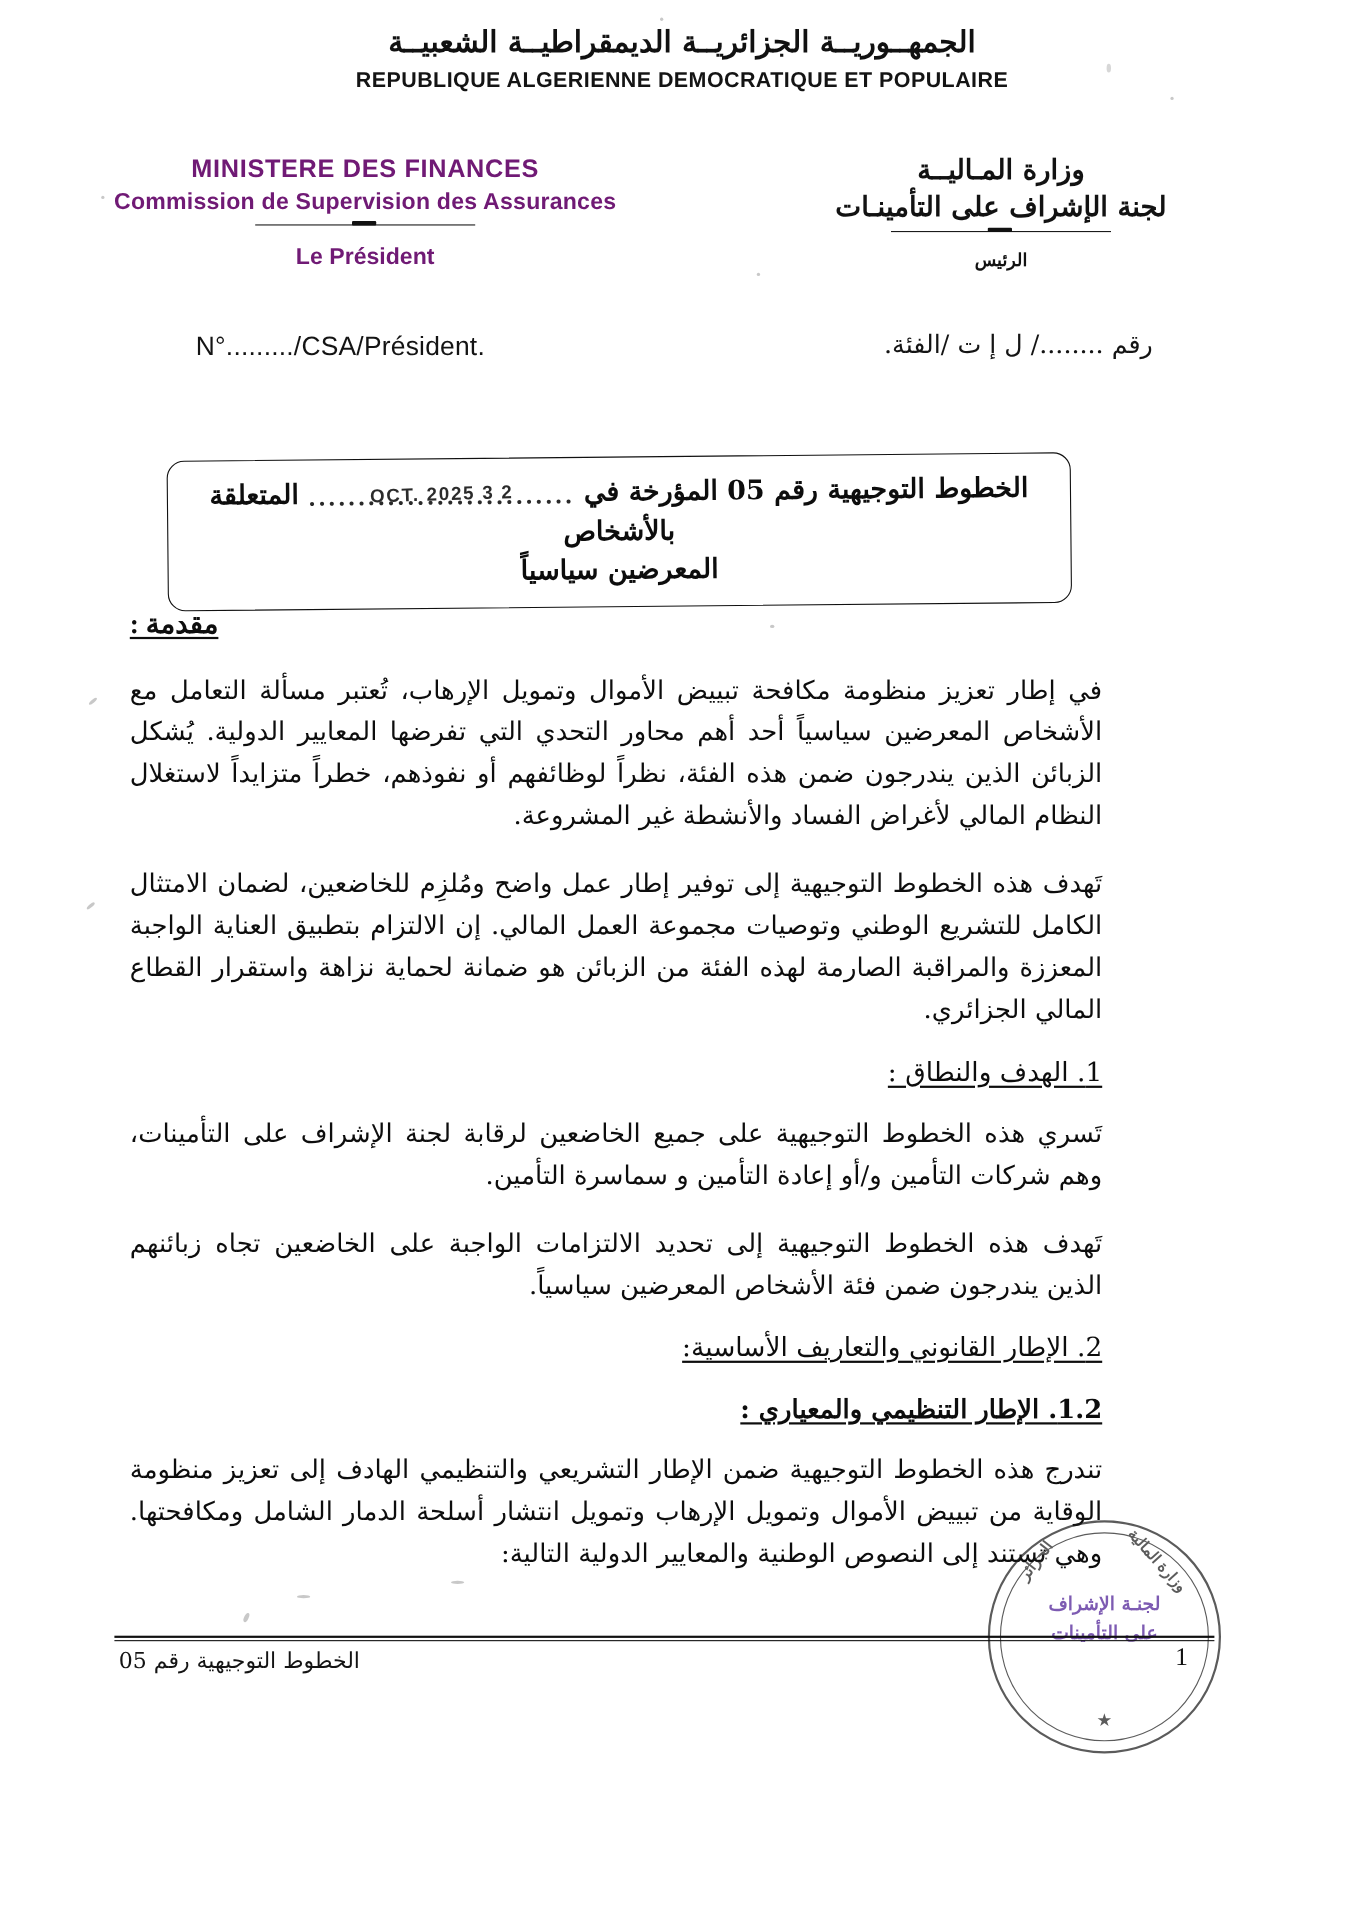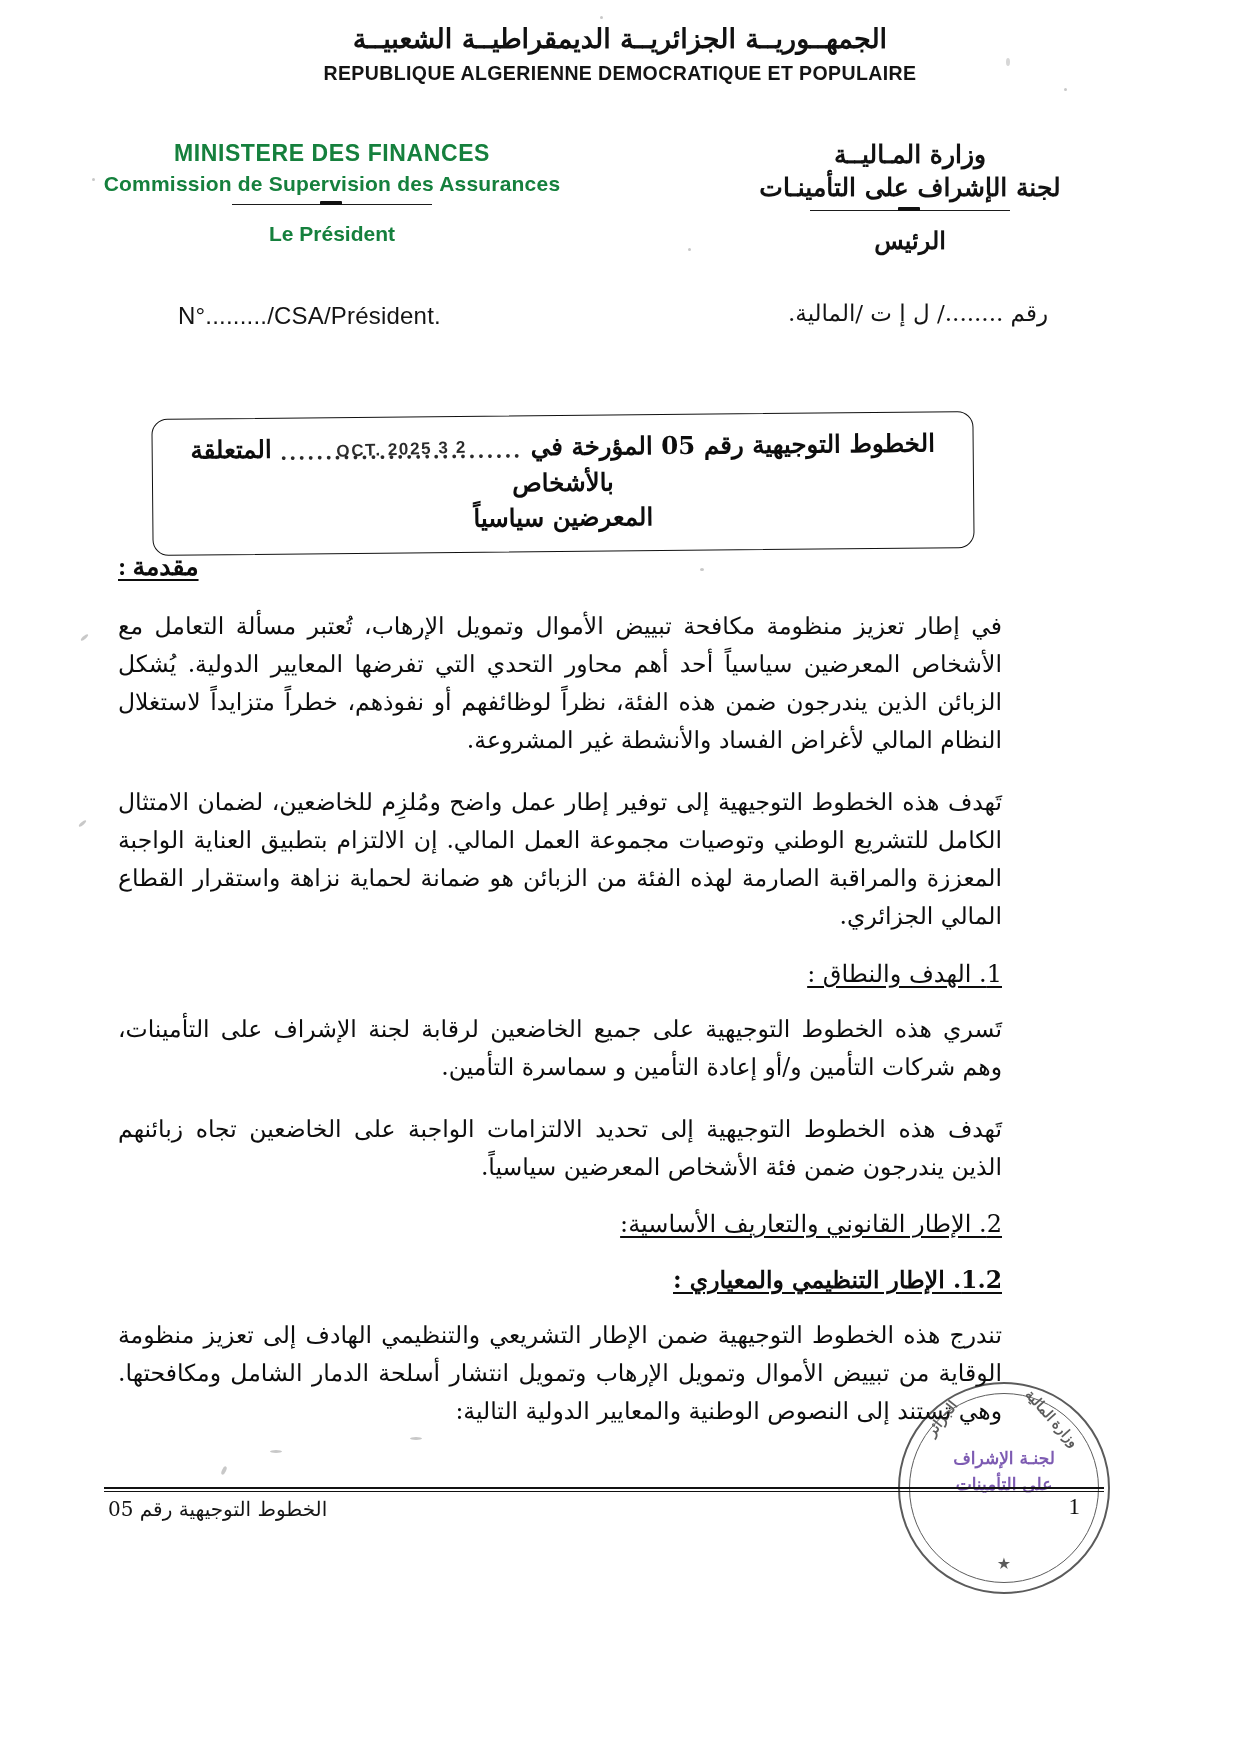--- a/index.html
+++ b/index.html
@@ -63,21 +63,21 @@
     width: 1240px;
     height: 150px;
   }
   .lh-fr {
     position: absolute;
     left: 72px;
     top: 0;
     width: 520px;
     text-align: center;
     font-family: "Liberation Sans", "DejaVu Sans", sans-serif;
-    color: #15803d;
+    color: #701a75;
   }
   .lh-fr .l1 {
     font-size: 23px;
     font-weight: 700;
     letter-spacing: .6px;
   }
   .lh-fr .l2 {
     font-size: 21px;
     font-weight: 600;
     margin-top: 5px;
@@ -104,24 +104,23 @@
     font-weight: 600;
     letter-spacing: .5px;
   }
   .lh-ar .l2 {
     font-size: 25px;
     font-weight: 600;
     margin-top: 4px;
     letter-spacing: .5px;
   }
   .lh-ar .l3 {
-    font-size: 24px;
+    font-size: 16px;
     font-weight: 600;
     margin-top: 12px;
-    font-family: Liberation Serif, serif;
   }
 
   
   .sep {
     position: relative;
     height: 9px;
     margin: 4px auto 0;
     width: 200px;
   }
   .sep::before {
@@ -380,21 +379,21 @@
       <div class="l1">وزارة المـاليــة</div>
       <div class="l2">لجنة الإشراف على التأمينـات</div>
       <div class="sep"></div>
       <div class="l3">الرئيس</div>
     </div>
 
   </div>
 
   <div class="refline">
     <div class="ref-fr">N°........./CSA/Président.</div>
-    <div class="ref-ar">رقم ......../ ل إ ت /المالية.</div>
+    <div class="ref-ar">رقم ......../ ل إ ت /الفئة.</div>
   </div>
 
   <div class="titlebox">
     <div class="tline">
       <span>الخطوط التوجيهية رقم 05 المؤرخة في</span>
       <span class="dots-inline">
         <span>...........................</span>
         <span class="stampdate">2 3 OCT. 2025</span>
       </span>
       <span>المتعلقة  بالأشخاص</span>

